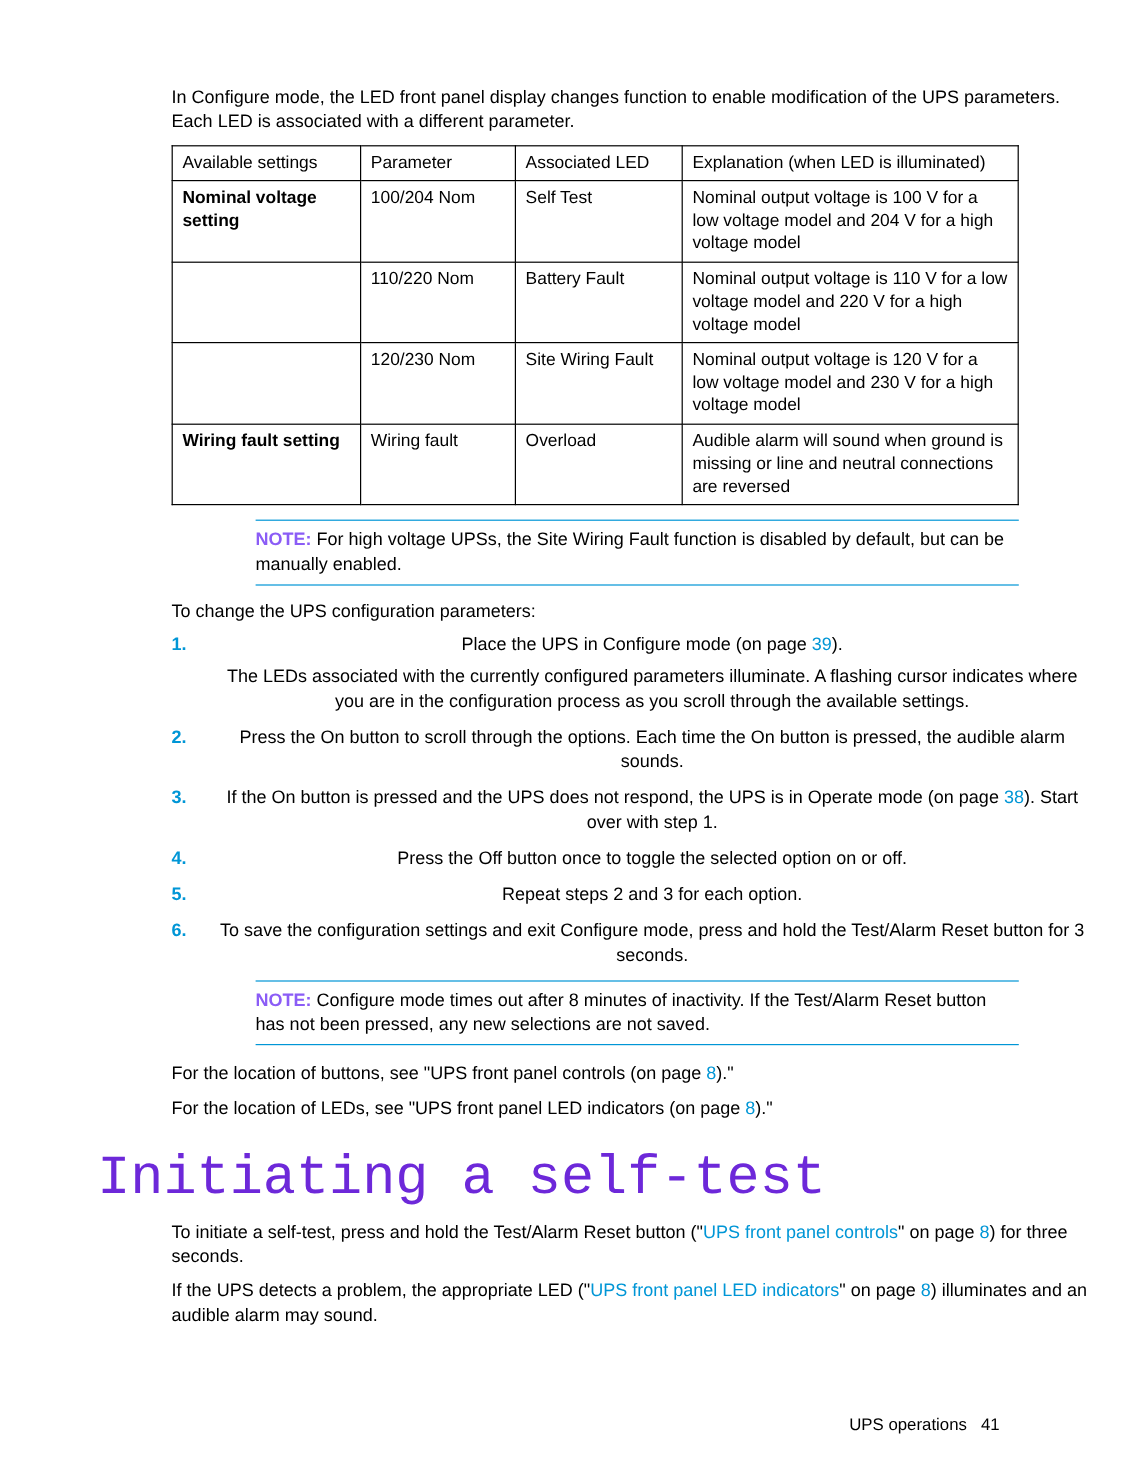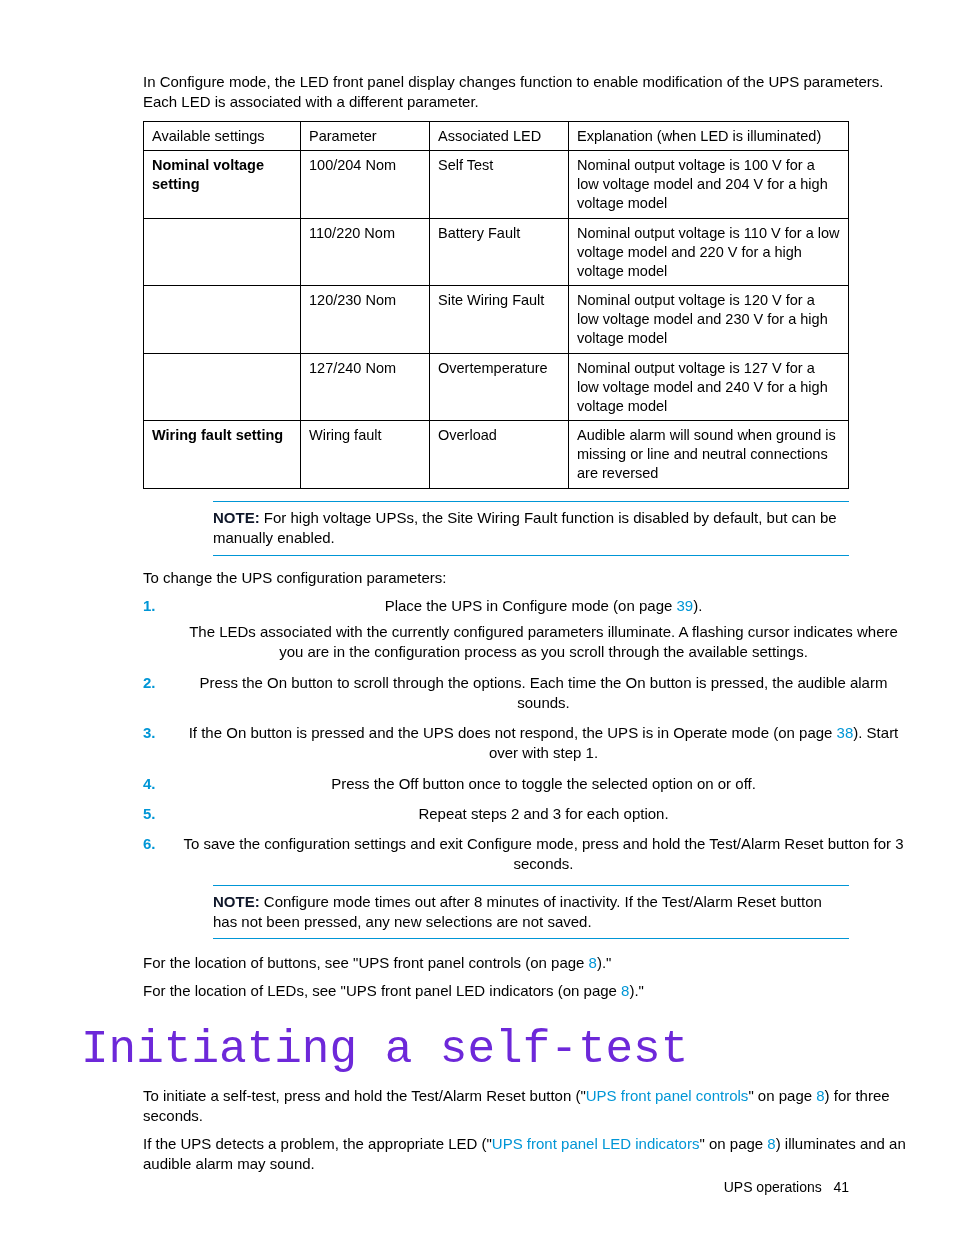--- a/index.html
+++ b/index.html
@@ -50,21 +50,21 @@
   .note-block {
     margin: 6px 0 12px 108px;
     width: 636px;
     border-top: 1px solid #0096d6;
     border-bottom: 1px solid #0096d6;
     padding: 6px 0 6px 0;
     line-height: 1.35;
   }
   .note-label {
     font-weight: bold;
-    color: #0f172a;
+    color: #8b5cf6;
   }
   ol.steps {
     list-style: none;
     margin: 0 0 10px 38px;
     padding: 0;
     counter-reset: step;
     text-align: center;
   }
   ol.steps > li {
     counter-increment: step;
@@ -91,21 +91,21 @@
     font-family: Liberation Mono, monospace;
     font-weight: normal;
     color: #6d28d9;
     font-size: 46px;
     margin: 22px 0 10px -24px;
     letter-spacing: 0px;
   }
   .footer {
     position: absolute;
     bottom: 40px;
-    right: 105px;
+    right: 121px;
     font-size: 14px;
   }
 </style>
 </head>
 <body>
 
 <div class="page">
 
   <p class="body-text">In Configure mode, the LED front panel display changes function to enable modification of the UPS parameters. Each LED is associated with a different parameter.</p>
 
@@ -131,26 +131,20 @@
         <td>Battery Fault</td>
         <td>Nominal output voltage is 110 V for a low voltage model and 220 V for a high voltage model</td>
       </tr>
       <tr>
         <td></td>
         <td>120/230 Nom</td>
         <td>Site Wiring Fault</td>
         <td>Nominal output voltage is 120 V for a low voltage model and 230 V for a high voltage model</td>
       </tr>
       <tr>
-        <td></td>
-        <td>127/240 Nom</td>
-        <td>Overtemperature</td>
-        <td>Nominal output voltage is 127 V for a low voltage model and 240 V for a high voltage model</td>
-      </tr>
-      <tr>
         <td style="font-weight:bold">Wiring fault setting</td>
         <td>Wiring fault</td>
         <td>Overload</td>
         <td>Audible alarm will sound when ground is missing or line and neutral connections are reversed</td>
       </tr>
     </tbody>
   </table>
 
   <div class="note-block">
     <span class="note-label">NOTE:</span><span>  For high voltage UPSs, the Site Wiring Fault function is disabled by default, but can be manually enabled.</span>

